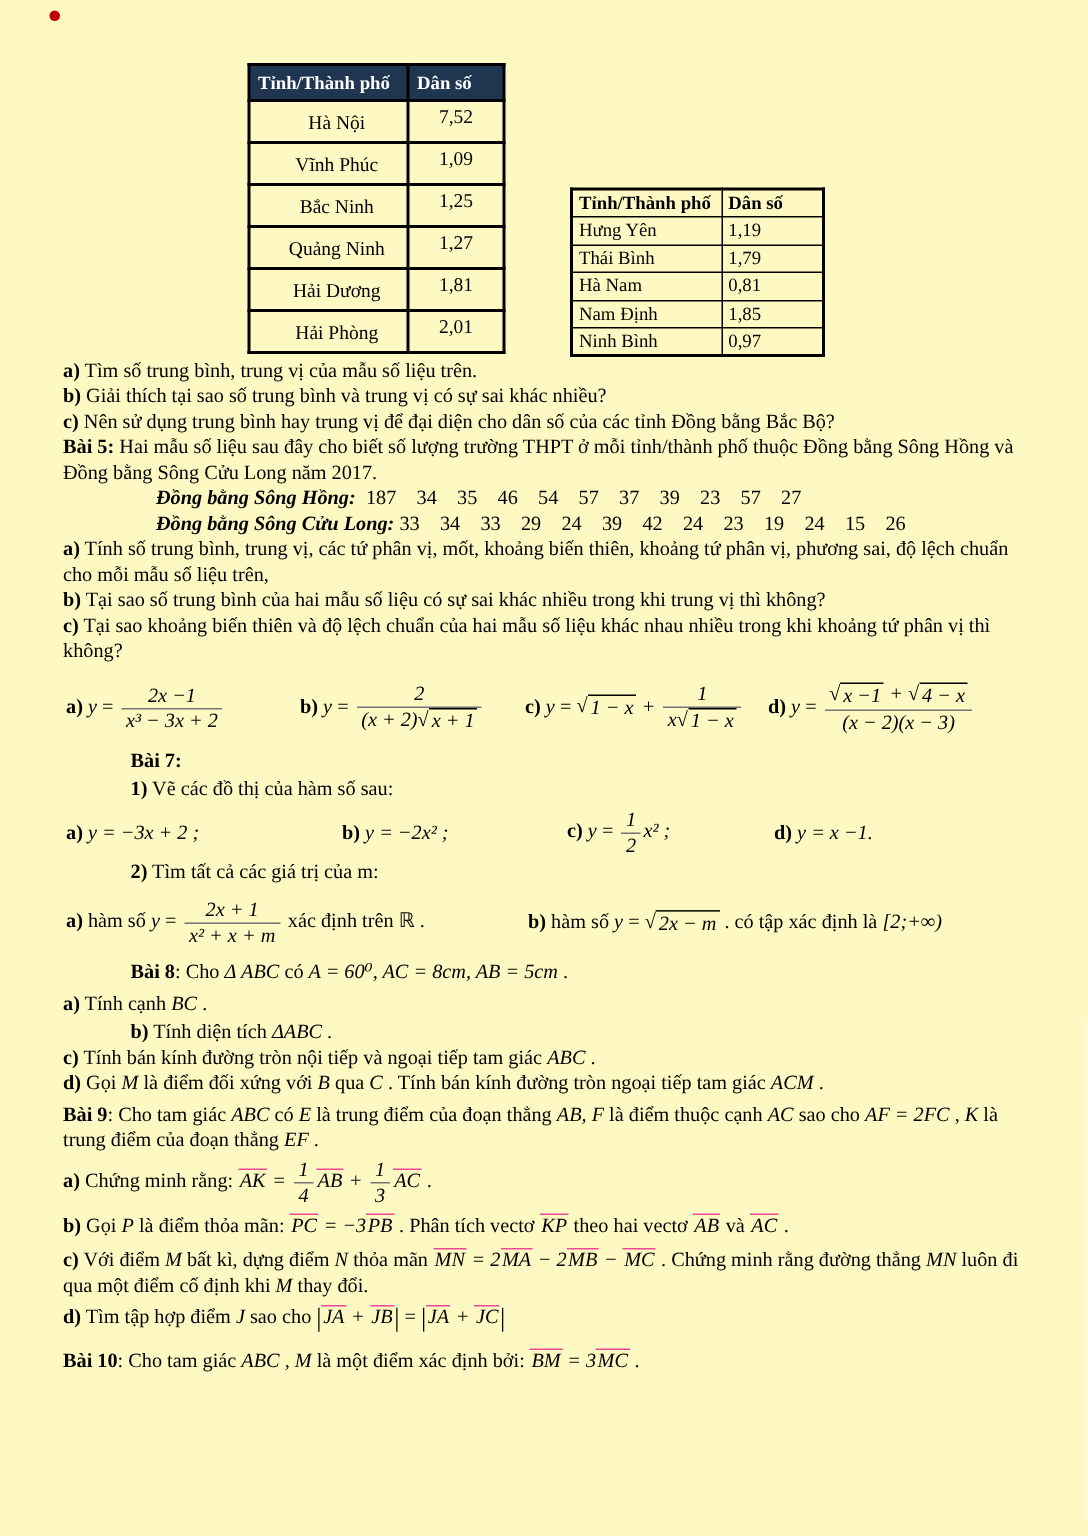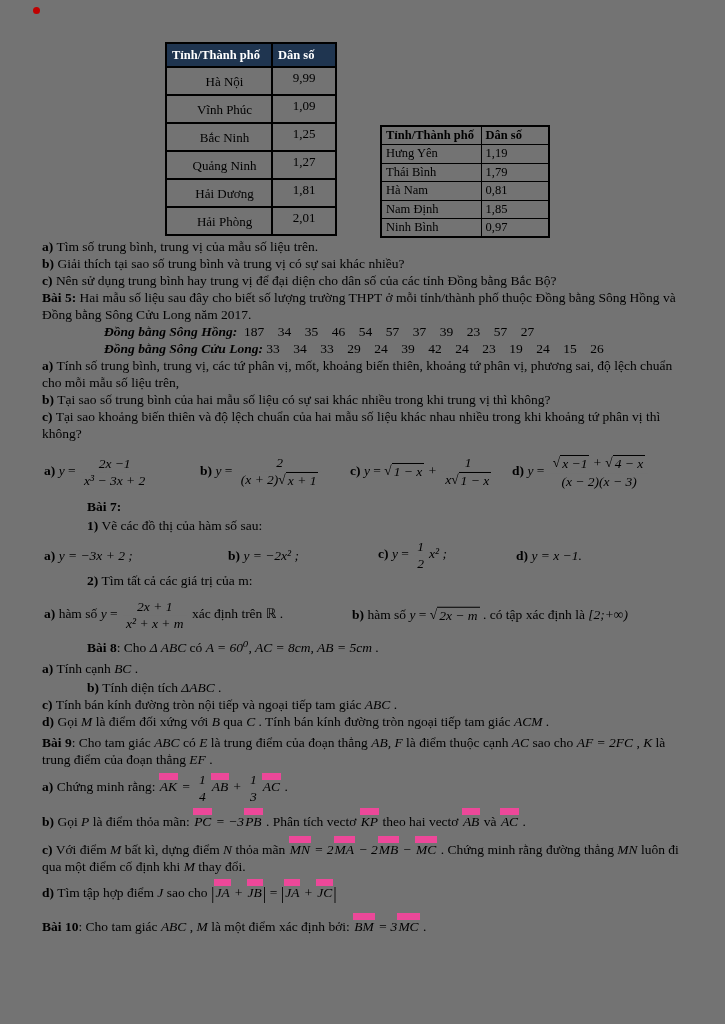--- a/index.html
+++ b/index.html
@@ -1,17 +1,17 @@
 <!DOCTYPE html>
 <html style="--table-header-bg: #1f3550; --table-header-text: #ffffff;"><head>
 <meta charset="utf-8">
 <style>
   *{margin:0;padding:0;box-sizing:border-box;}
   html,body{background:#fff;}
-  .page{width:725px;height:1024px;position:relative;background:#737373;color:#000;
+  .page{width:725px;height:1024px;position:relative;background:#fef9c3;color:#000;
         font-family:"Liberation Serif","DejaVu Serif",serif;font-size:13.5px;overflow:hidden;}
   .red-mark{position:absolute;left:33px;top:7px;width:7px;height:7px;background:#c00000;border-radius:50%;}
 
   
   .tables-area{position:absolute;left:0;top:42px;width:725px;height:198px;}
   table{border-collapse:collapse;}
   .tbl-left{position:absolute;left:165px;top:0;}
   .tbl-left th,.tbl-left td{border:2px solid #000;}
   .tbl-left th{background:var(--table-header-bg,#1f3550);color:var(--table-header-text,#fff);
                font-size:12.5px;font-weight:bold;height:24px;padding:2px 5px;text-align:left;}
@@ -37,21 +37,21 @@
   .big{font-size:1.3em;line-height:1;vertical-align:-2px;}
 
   
   .frac{display:inline-flex;flex-direction:column;text-align:center;vertical-align:middle;
         margin:0 2px;font-style:italic;line-height:1.15;}
   .fnum{border-bottom:1px solid #737373;padding:0 3px;}
   .fden{padding:0 3px;}
   .sqrt{display:inline-flex;font-style:italic;line-height:1.2;vertical-align:middle;}
   .rsign{font-style:normal;}
   .rad{border-top:1px solid #000;padding:0 2px;}
-  .vec{font-style:italic;border-top:7px solid #ec4899;line-height:1.1;display:inline-block;padding:0 1px;
+  .vec{font-style:italic;border-top:1px solid #ec4899;line-height:1.1;display:inline-block;padding:0 1px;
        font-family:"Liberation Serif","DejaVu Serif","DejaVu Sans",serif;}
 
   
   .frow{position:relative;width:643px;}
   .frow .f{position:absolute;top:50%;transform:translateY(-50%);white-space:nowrap;}
   .frow6{height:48px;margin-top:6px;}
   .f6a{left:2px;}.f6b{left:158px;}.f6c{left:308px;}.f6d{left:470px;}
   .frow7{height:30px;margin-top:6px;}
   .f7a{left:2px;}.f7b{left:186px;}.f7c{left:336px;}.f7d{left:474px;}
   .frow72{height:44px;margin-top:4px;}
@@ -72,21 +72,21 @@
         </colgroup>
       <thead>
         <tr>
           <th>Tỉnh/Thành phố</th>
           <th>Dân số</th>
         </tr>
       </thead>
       <tbody>
         <tr>
             <td class="name">Hà Nội</td>
-            <td class="num">9,99</td>
+            <td class="num">7,52</td>
           </tr>
         <tr>
             <td class="name">Vĩnh Phúc</td>
             <td class="num">1,09</td>
           </tr>
         <tr>
             <td class="name">Bắc Ninh</td>
             <td class="num">1,25</td>
           </tr>
         <tr>

